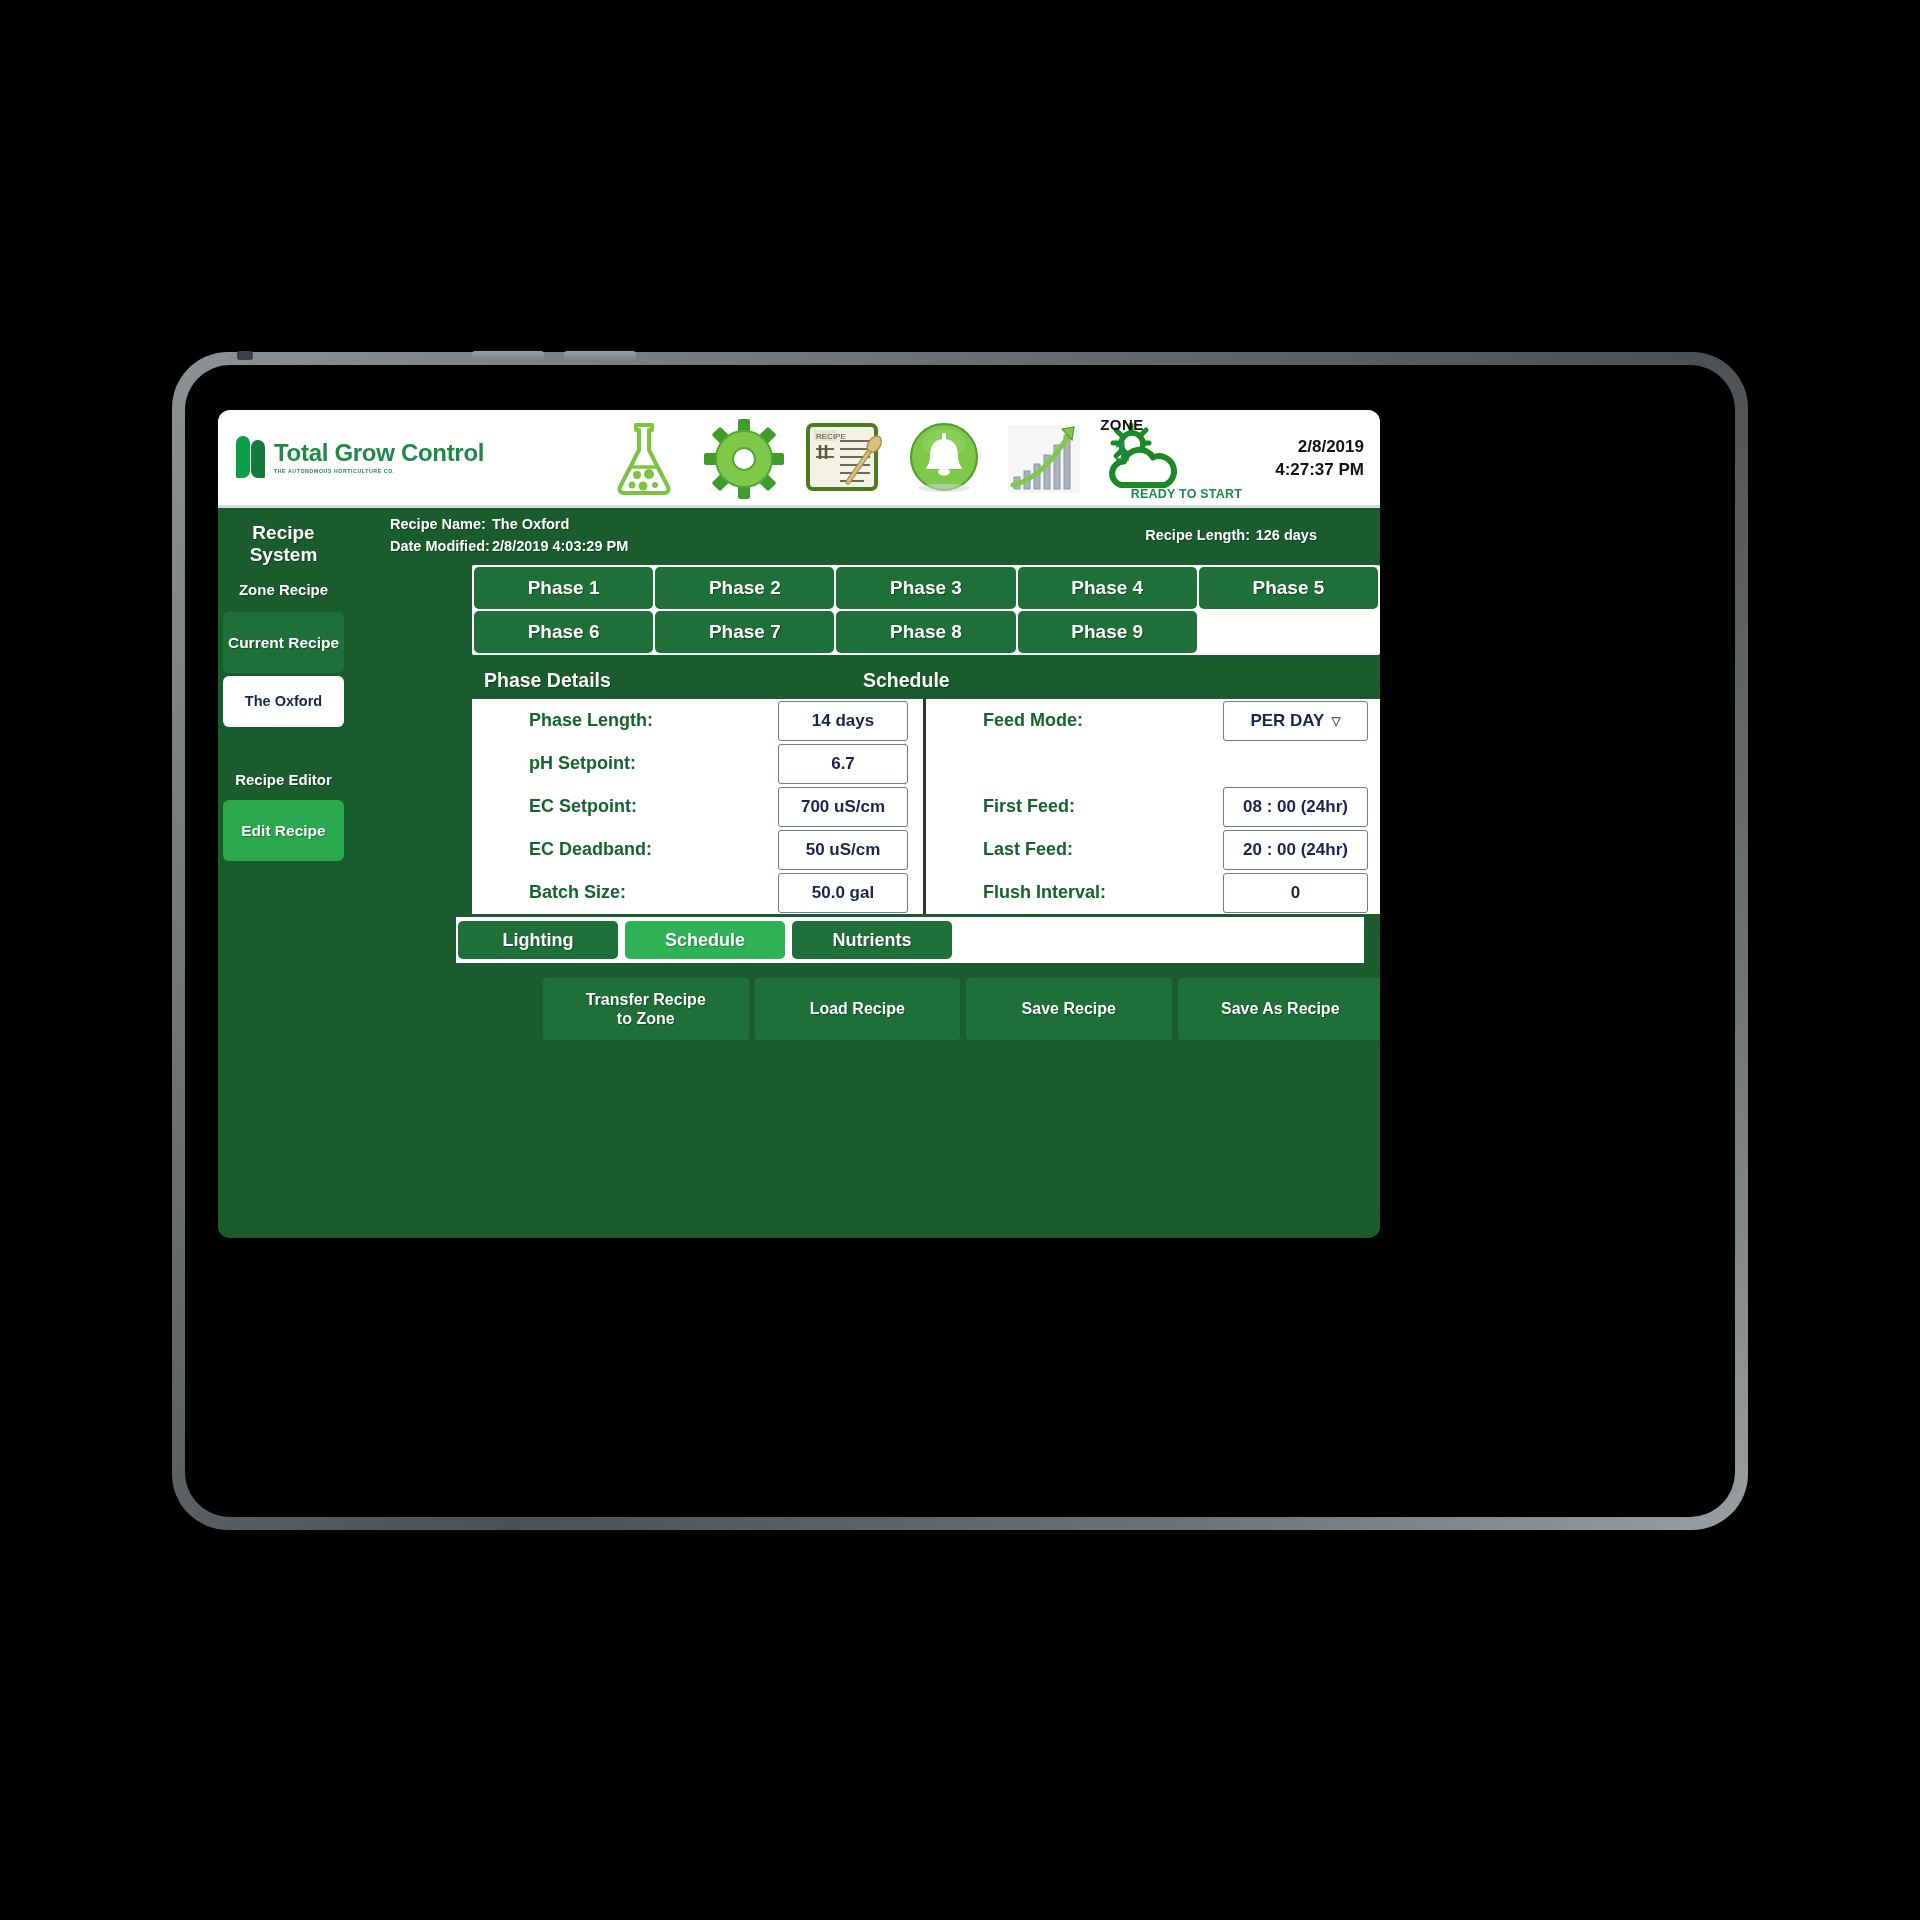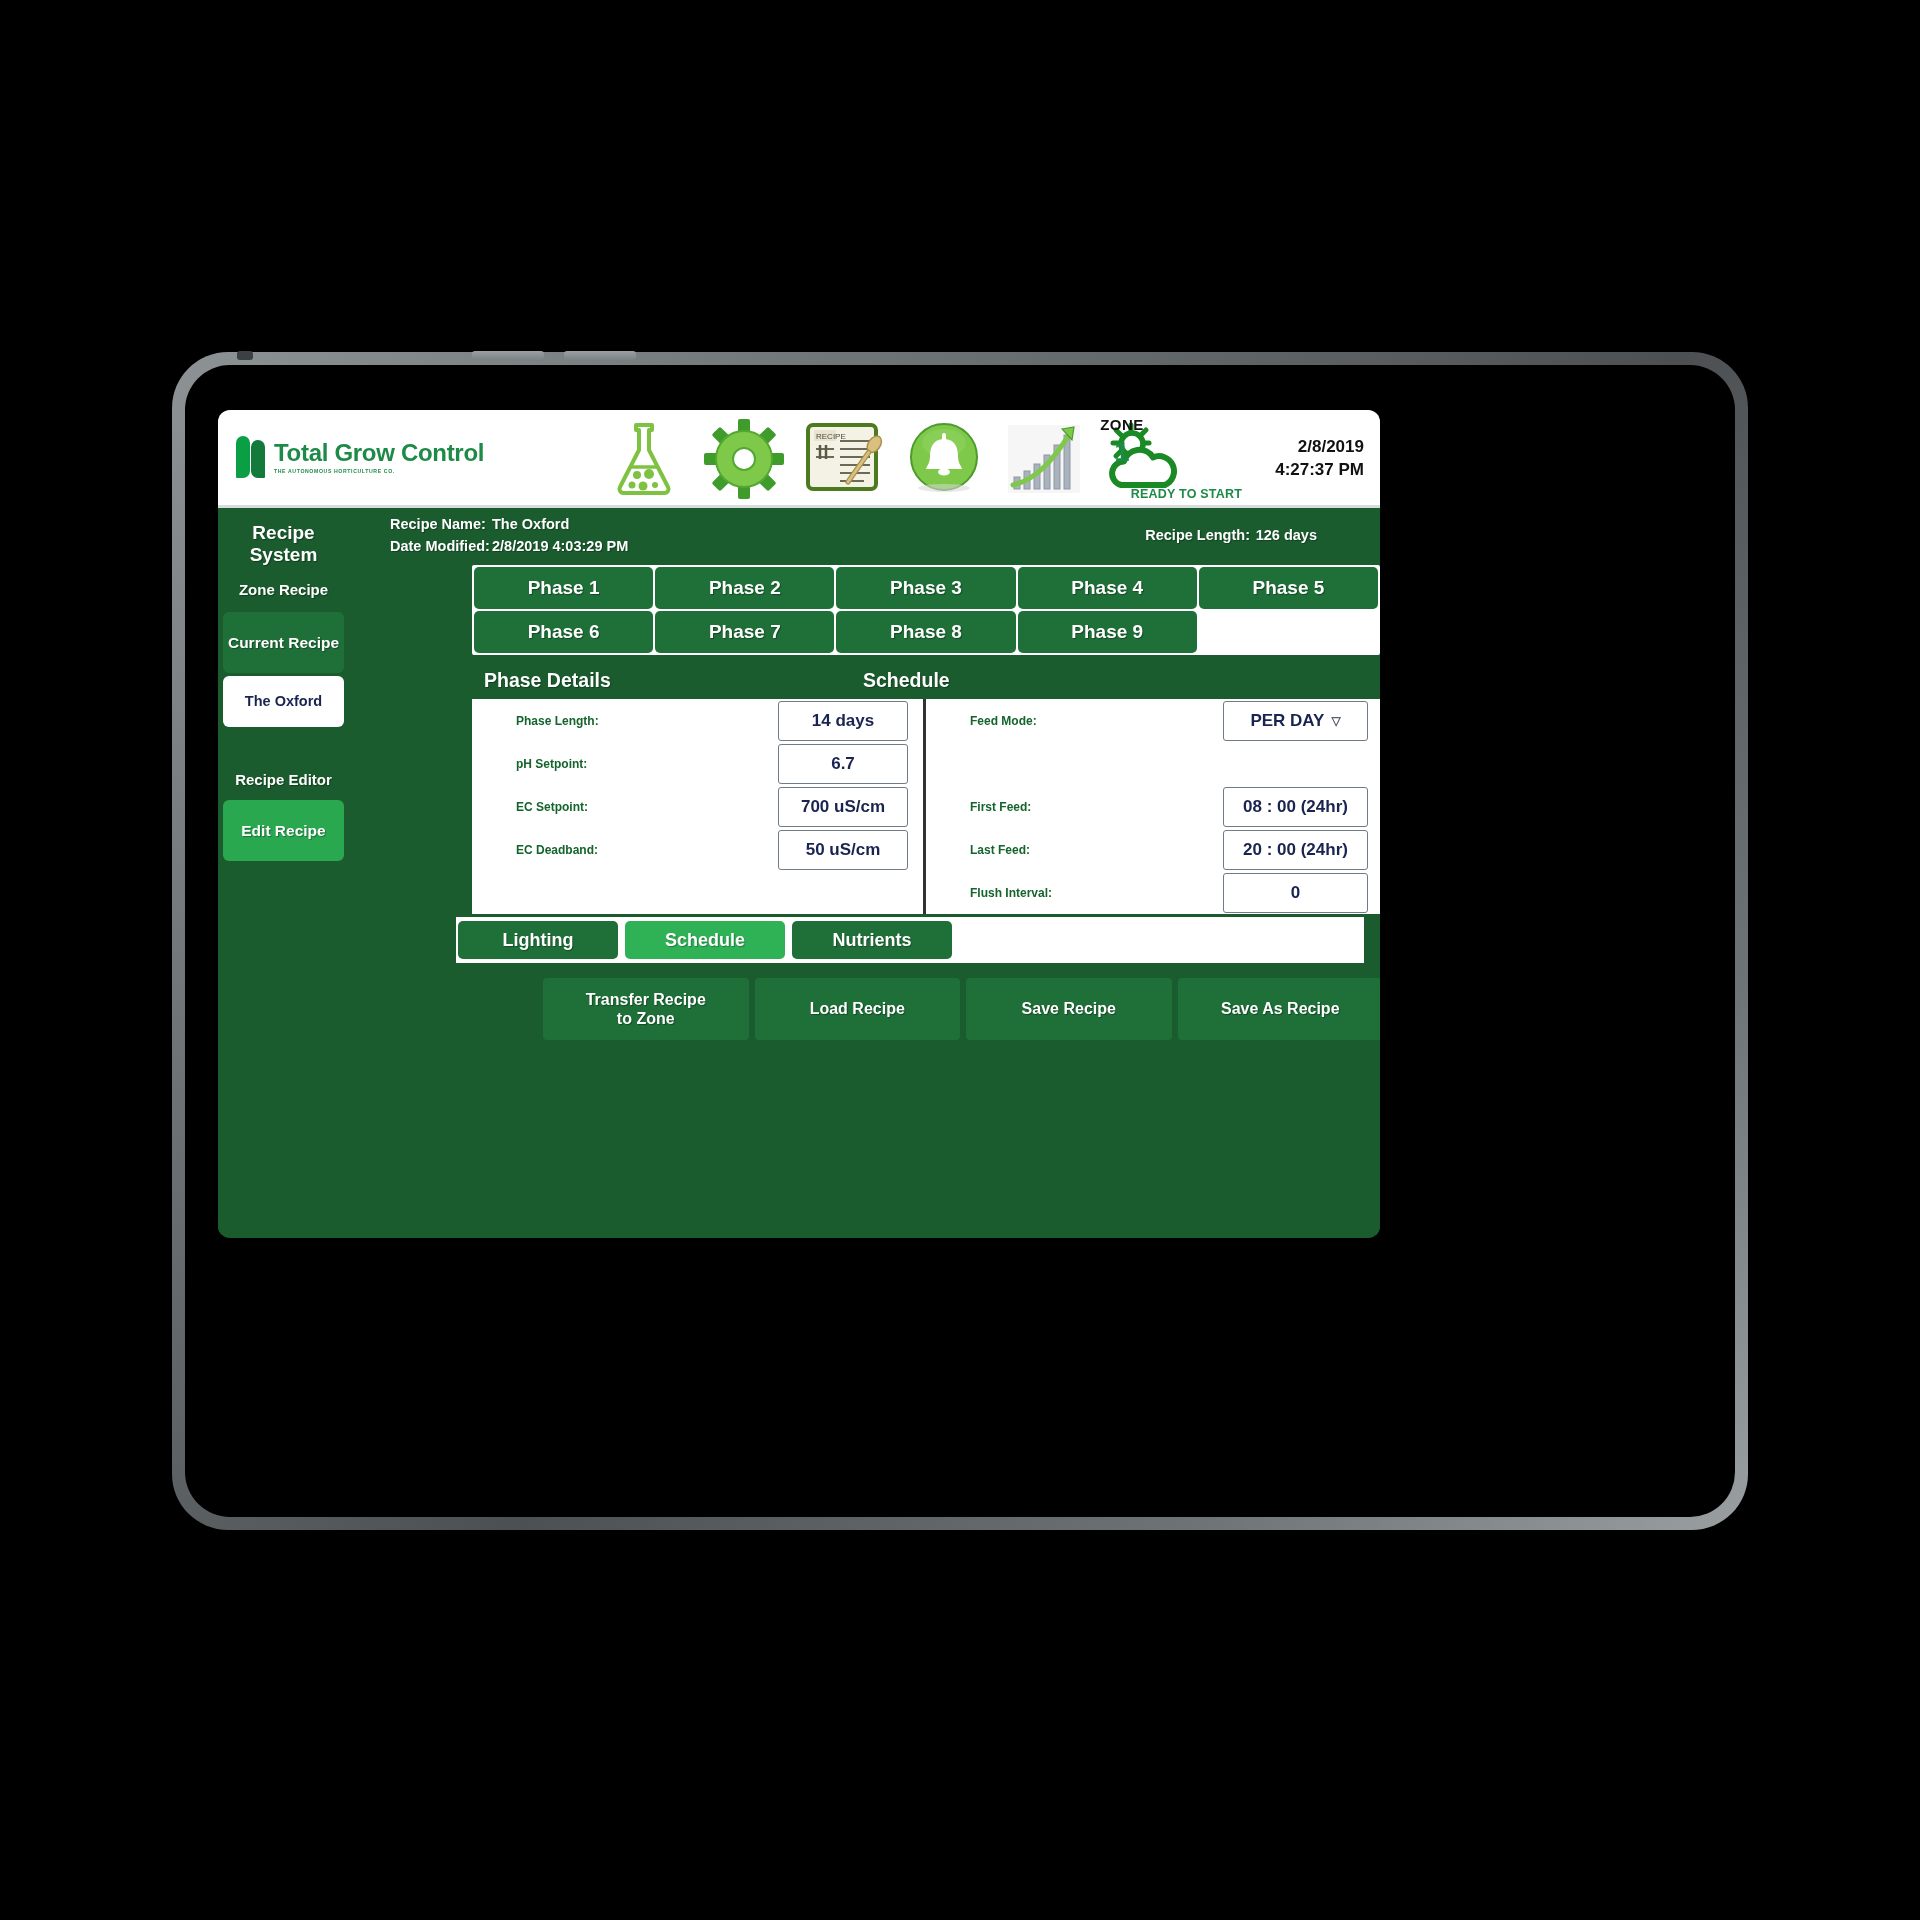--- a/index.html
+++ b/index.html
@@ -183,21 +183,21 @@
     position:absolute; left: 123px; top: 191px; width: 908px; height: 215px;
     background:#fff; display:flex;
   }
   .det-col { position:relative; width: 50%; height:100%; }
   #det-col-left { border-right: 3px solid #333; }
   .det-row {
     position:absolute; left:0; width:100%; height: 43px;
     display:flex; align-items:center;
   }
   .det-label {
-    position:absolute; left: 44px; font-size:12px; font-weight:bold; color:#14642c;
+    position:absolute; left: 57px; font-size:18px; font-weight:bold; color:#14642c;
     white-space:nowrap;
   }
   .det-field {
     position:absolute; height: 40px;
     background:#fff; border:1.5px solid #707b85; border-radius:3px;
     display:flex; align-items:center; justify-content:center;
     font-size:17px; font-weight:bold; color:#1a2450;
     white-space:nowrap;
   }
   .det-field.wide { right: 12px; width: 145px; }
@@ -425,20 +425,24 @@
                 <span class="det-field left-w">6.7</span>
               </div>
               <div class="det-row" style="top:86px">
                 <span class="det-label">EC Setpoint:</span>
                 <span class="det-field left-w">700 uS/cm</span>
               </div>
               <div class="det-row" style="top:129px">
                 <span class="det-label">EC Deadband:</span>
                 <span class="det-field left-w">50 uS/cm</span>
               </div>
+              <div class="det-row" style="top:172px">
+                <span class="det-label">Batch Size:</span>
+                <span class="det-field left-w">50.0 gal</span>
+              </div>
             </div>
 
             <div class="det-col">
               <div class="det-row" style="top:0px">
                 <span class="det-label">Feed Mode:</span>
                 <span class="det-field wide">
                   <span>PER DAY</span>
                   <span class="caret">▽</span>
                 </span>
               </div>

